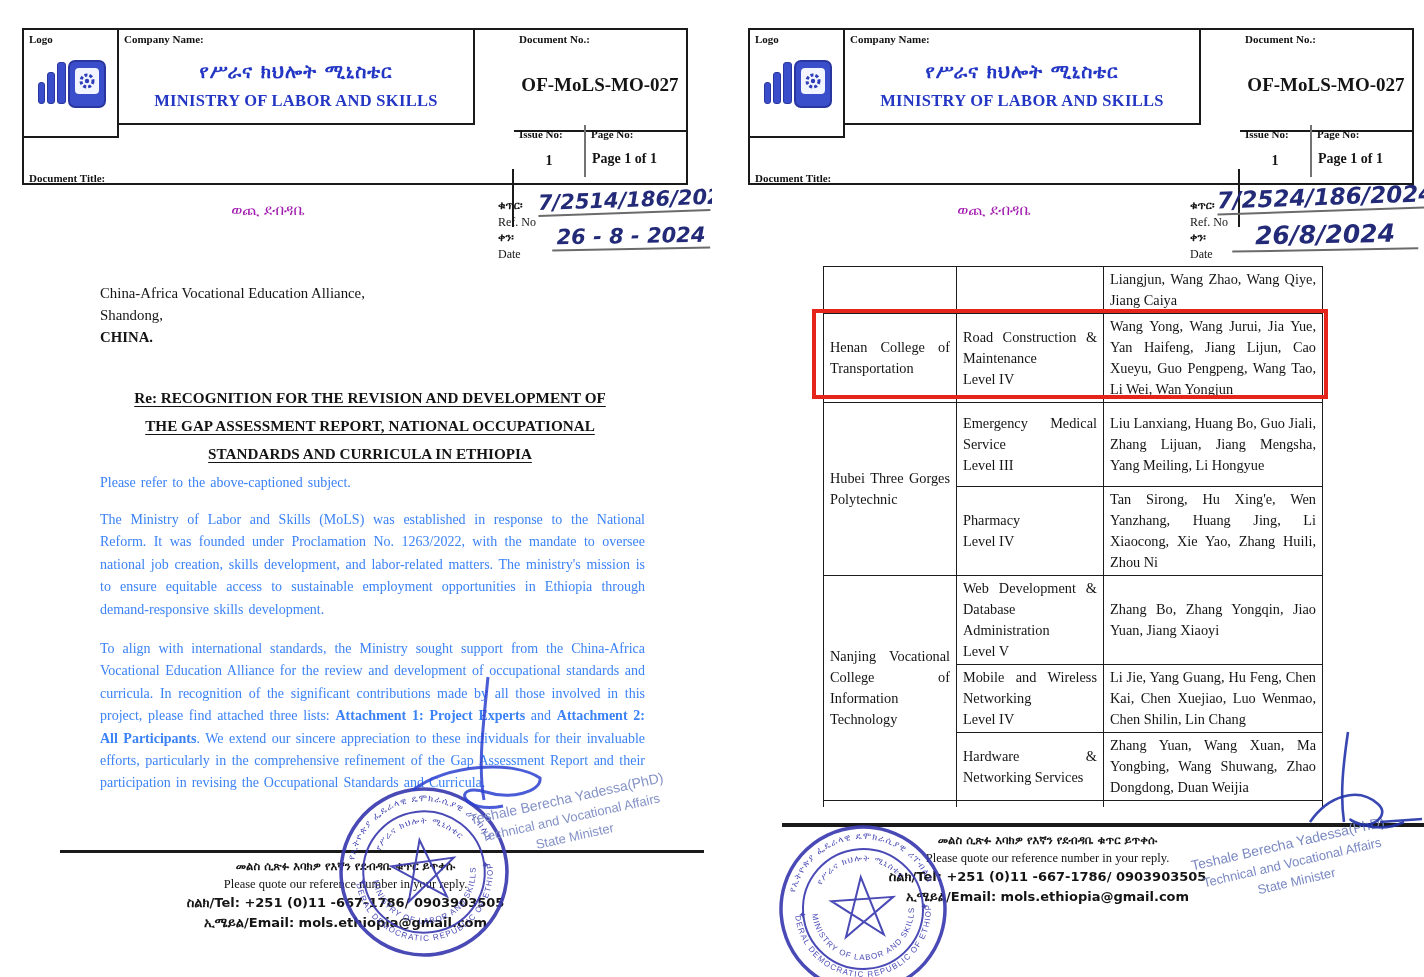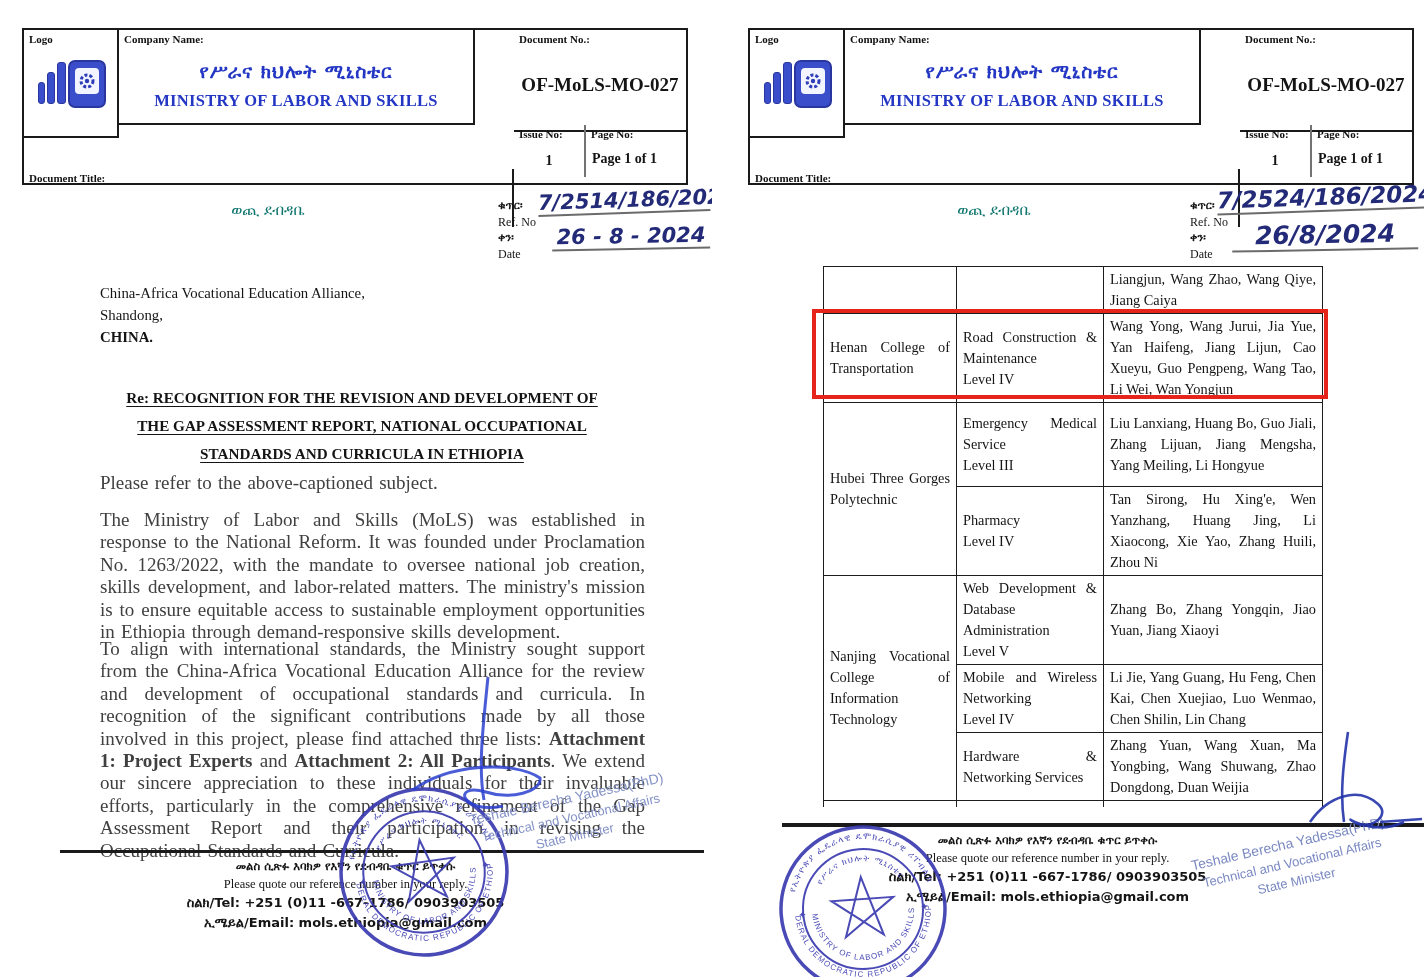--- a/index.html
+++ b/index.html
@@ -17,21 +17,21 @@
   .h-comp   { left:95px; top:0; width:356px; height:95px; border-right:2px solid #1a1a1a; border-bottom:2px solid #1a1a1a; }
   .h-docno  { left:490px; top:0; width:172px; height:102px; border-bottom:2px solid #1a1a1a; }
   .h-title  { left:0; top:95px; width:490px; height:58px; border-right:2px solid #1a1a1a;margin-top:44px; }
   .h-issue  { left:490px; top:95px; width:72px; height:52px; border-right:2px solid #737373; }
   .h-page   { left:562px; top:95px; width:100px; height:58px; }
   .cell-label { font-weight:bold; font-size:11px; padding:3px 5px; color:#111; }
   .amh-name { text-align:center; color:#2336c4; font-weight:bold; font-size:19px; margin-top:12px;
               font-family:"DejaVu Sans", sans-serif; letter-spacing:1px; }
   .eng-name { text-align:center; color:#2336c4; font-weight:bold; font-size:16.5px; margin-top:8px; letter-spacing:.3px; }
   .docno-val{ text-align:center; font-weight:bold; font-size:19px; margin-top:26px; }
-  .title-val{ text-align:center; color:#0f766e; font-size:15px; margin-top:14px; font-family:"DejaVu Sans", sans-serif; }
+  .title-val{ text-align:center; color:#a21caf; font-size:15px; margin-top:14px; font-family:"DejaVu Sans", sans-serif; }
   .issue-val{ text-align:center; font-weight:bold; font-size:14px; margin-top:10px; }
   .page-val { font-weight:bold; font-size:14px; padding:8px 6px 0 6px; }
   
   .logo-draw { position:absolute; left:14px; top:24px; width:68px; height:56px; }
   .lbar { position:absolute; bottom:6px; background:#3a4ecb; border-radius:3px; border:1px solid #2a36a0; }
   .lb1 { left:0; width:7px; height:22px; }
   .lb2 { left:9px; width:8px; height:32px; }
   .lb3 { left:19px; width:9px; height:42px; }
   .lsq { position:absolute; left:30px; bottom:2px; width:38px; height:48px; background:#3a4ecb;
          border:2px solid #2a36a0; border-radius:7px; }
@@ -41,21 +41,21 @@
   .ref-labels { position:absolute; font-size:12px; line-height:16px; }
   .ref-labels .amh { font-family:"DejaVu Sans", sans-serif; font-weight:bold; font-size:11px; }
   .handw { position:absolute; font-family:"DejaVu Sans", sans-serif; font-style:italic; font-weight:bold;
            color:#232a78; white-space:nowrap; border-bottom:2px solid #6b6b6b; text-align:center; }
 
   
   .addr { position:absolute; font-size:14.8px; line-height:21.8px; }
   .addr .strong { font-weight:bold; }
   .subject { position:absolute; text-align:center; font-weight:bold; font-size:15.2px; line-height:28px; }
   .subject span { text-decoration:underline; text-underline-offset:3px; }
-  .para { position:absolute; text-align:justify; font-size:19px; line-height:22.4px; word-spacing:1.5px; color:#404040; }
+  .para { position:absolute; text-align:justify; font-size:14px; line-height:22.4px; word-spacing:1.5px; color:#3b82f6; }
 
   
   .tbl-wrap { position:absolute; overflow:hidden; }
   table.roster { border-collapse:collapse; table-layout:fixed; width:499px; background:#fff; }
   table.roster td { border:1.6px solid #1c1c1c; font-size:14.3px; line-height:21px;
                     padding:2px 6px; vertical-align:middle; }
   td.college, td.course { text-align:justify; }
   td.names { text-align:justify; padding:2px 8px; }
   .jlast { text-align-last:justify; }
   .lvl { text-align:left; }
@@ -139,21 +139,21 @@
     </div>
     <div class="handw" style="left:538px; top:188px; width:172px; font-size:21px; transform:rotate(-2deg);">7/2514/186/2024</div>
     <div class="handw" style="left:552px; top:224px; width:158px; font-size:21px; transform:rotate(-1deg);">26 - 8 - 2024</div>
 
     <div class="addr" style="left:100px; top:283px;">
       <div>China-Africa Vocational Education Alliance,</div>
       <div>Shandong,</div>
       <div class="strong">CHINA.</div>
     </div>
 
-    <div class="subject" style="left:88px; top:384px; width:548px;">
+    <div class="subject" style="left:96px; top:384px; width:548px;">
       <div><span>Re: RECOGNITION FOR THE REVISION AND DEVELOPMENT OF</span></div>
       <div><span>THE GAP ASSESSMENT REPORT, NATIONAL OCCUPATIONAL</span></div>
       <div><span>STANDARDS AND CURRICULA IN ETHIOPIA</span></div>
     </div>
 
     <div class="para" style="left:100px; top:472px; width:545px;">Please refer to the above-captioned subject.</div>
 
     <div class="para" style="left:100px; top:509px; width:545px;">The Ministry of Labor and Skills (MoLS) was established in response to the National Reform. It was founded under Proclamation No. 1263/2022, with the mandate to oversee national job creation, skills development, and labor-related matters. The ministry's mission is to ensure equitable access to sustainable employment opportunities in Ethiopia through demand-responsive skills development.</div>
 
     <div class="para" style="left:100px; top:638px; width:545px;">

